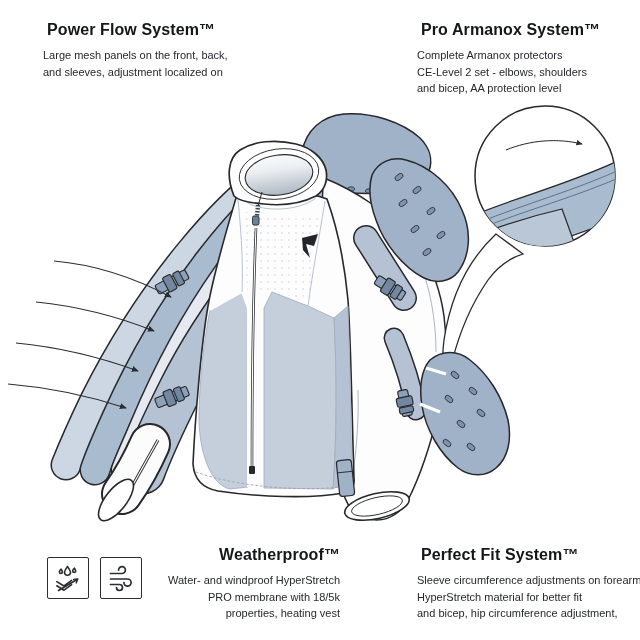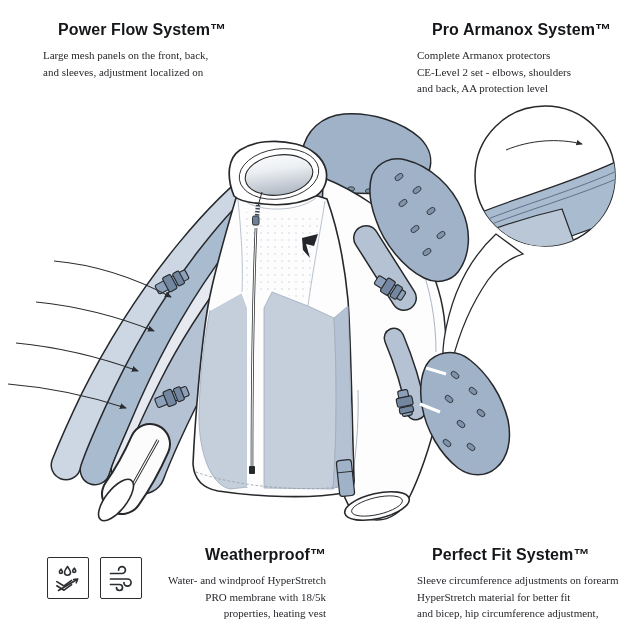--- a/index.html
+++ b/index.html
@@ -1,22 +1,22 @@
 <!DOCTYPE html>
 <html><head>
 <meta charset="utf-8">
 <style>
   html,body{margin:0;padding:0;}
   body{
     width:640px;height:640px;position:relative;background:#ffffff;
     font-family:"Liberation Sans",sans-serif;color:#1b1d20;overflow:hidden;
   }
   .feature{position:absolute;}
-  .feature h2{font-size:16px;font-weight:700;margin:0 0 8px 15px;letter-spacing:.1px;color:#141619;}
-  .feature .line{font-size:11px;line-height:16.5px;font-weight:400;white-space:nowrap;color:#26282c;font-family:Liberation Serif, serif;}
+  .feature h2{font-size:16px;font-weight:700;margin:0 0 8px 4px;letter-spacing:.1px;color:#141619;}
+  .feature .line{font-size:11px;line-height:16.5px;font-weight:400;white-space:nowrap;color:#26282c;}
   #feature-power-flow{left:43px;top:21px;}
   #feature-pro-shield{left:417px;top:21px;}
   #feature-weatherproof{left:168px;top:546px;text-align:right;}
   #feature-perfect-fit{left:417px;top:546px;}
   .icon-row{position:absolute;left:47px;top:557px;display:flex;gap:11px;}
   .icon-box{
     width:42px;height:42px;box-sizing:border-box;border:1.7px solid #2b2d30;
     border-radius:2px;display:flex;align-items:center;justify-content:center;background:#fff;
   }
   #jacket-art{position:absolute;left:0;top:0;}
@@ -193,21 +193,21 @@
 <div class="feature" id="feature-power-flow">
   <h2>Power Flow System™</h2>
   <div class="line">Large mesh panels on the front, back,</div>
   <div class="line">and sleeves, adjustment localized on</div>
 </div>
 
 <div class="feature" id="feature-pro-shield">
   <h2>Pro Armanox System™</h2>
   <div class="line">Complete Armanox protectors</div>
   <div class="line">CE-Level 2 set - elbows, shoulders</div>
-  <div class="line">and back, AA protection level</div>
+  <div class="line">and bicep, AA protection level</div>
 </div>
 
 <div class="icon-row">
   <div class="icon-box">
     <svg width="30" height="30" viewBox="0 0 30 30" fill="none" stroke="#2b2d30" stroke-width="1.6" stroke-linecap="round" stroke-linejoin="round">
       <path d="M14.5,3.5 c1.9,2.8 3,4.3 3,5.8 a3,3 0 1 1 -6,0 C11.5,7.8 12.6,6.3 14.5,3.5 Z"></path>
       <path d="M8,6.2 c0.9,1.3 1.4,2 1.4,2.7 a1.5,1.5 0 1 1 -3,0 C6.4,8.2 7.1,7.5 8,6.2 Z"></path>
       <path d="M21.3,5.2 c0.9,1.3 1.4,2 1.4,2.7 a1.5,1.5 0 1 1 -3,0 C19.7,7.2 20.4,6.5 21.3,5.2 Z"></path>
       <path d="M3.8,18.6 L11,23 L18.6,17.4"></path>
       <path d="M3.8,22.8 L11,27.2 L18.6,21.6"></path>

